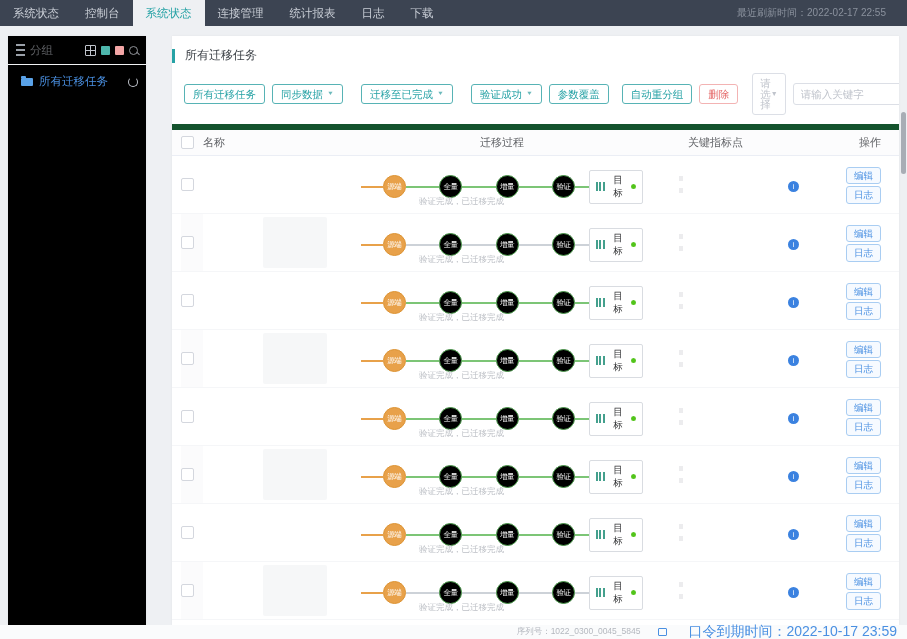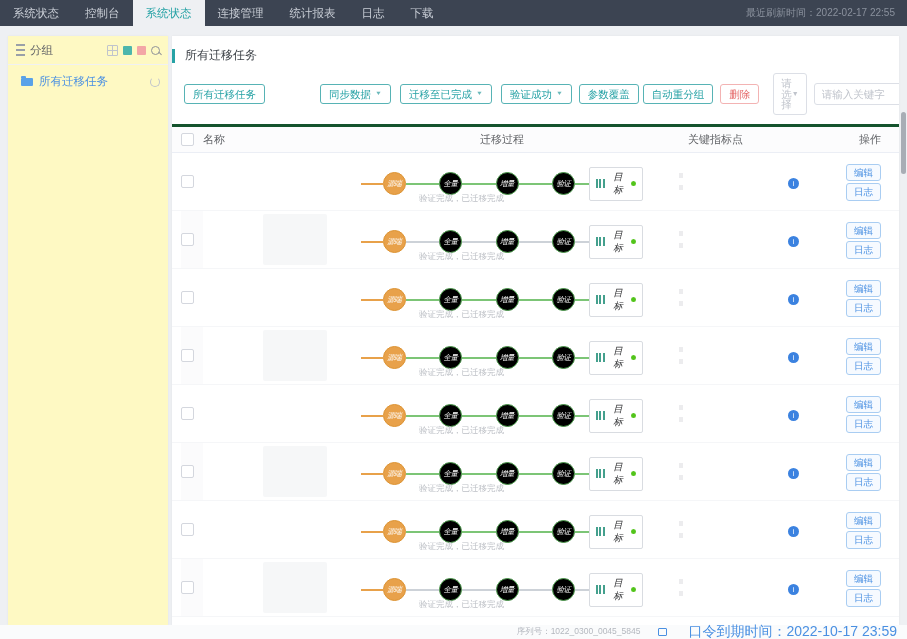--- a/index.html
+++ b/index.html
@@ -3,24 +3,24 @@
 <meta charset="utf-8">
 <style>
   html,body{margin:0;padding:0;}
   body{width:907px;height:639px;overflow:hidden;font-family:"Liberation Sans","DejaVu Sans",sans-serif;background:#eef0f3;position:relative;}
   .app{position:absolute;inset:0;}
 
   
   .topnav{position:absolute;left:0;top:0;right:0;height:26px;background:#3c4452;display:flex;align-items:stretch;}
   .nav-item{display:flex;align-items:center;padding:0 13px;font-size:11.5px;color:#c9ced6;cursor:pointer;}
   .nav-item.active{background:#eef0f3;color:#26a2a5;}
-  .nav-right{margin-left:auto;display:flex;align-items:center;padding-right:12px;font-size:10px;color:#8a919d;}
+  .nav-right{margin-left:auto;display:flex;align-items:center;padding-right:21px;font-size:10px;color:#8a919d;}
 
   
-  .sidebar{position:absolute;left:8px;top:36px;width:160px;height:589px;background:#fef9c3;box-shadow:0 0 2px rgba(0,0,0,.06);}
+  .sidebar{position:absolute;left:8px;top:36px;width:138px;height:589px;background:#000000;box-shadow:0 0 2px rgba(0,0,0,.06);}
   .side-head{height:28px;display:flex;align-items:center;padding:0 8px;border-bottom:1px solid #f0f1f3;}
   .side-head .ttl{font-size:11.5px;color:#606266;margin-left:5px;}
   .side-icons{margin-left:auto;display:flex;align-items:center;gap:5px;}
   .ic-sq{width:9px;height:9px;border-radius:1px;display:inline-block;}
   .ic-grid{border:1px solid #c0c4cc;background:linear-gradient(#c0c4cc,#c0c4cc) 50% 0/1px 100% no-repeat,linear-gradient(#c0c4cc,#c0c4cc) 0 50%/100% 1px no-repeat;}
   .ic-green{background:#4db6ac;}
   .ic-red{background:#f3a6a6;}
   .ic-mag{width:7px;height:7px;border:1.4px solid #909399;border-radius:50%;position:relative;display:inline-block;}
   .ic-mag::after{content:"";position:absolute;width:4px;height:1.4px;background:#909399;transform:rotate(45deg);right:-3px;bottom:-1px;}
   .ic-list{width:9px;height:8px;border-top:2px solid #9aa0a8;border-bottom:2px solid #9aa0a8;background:linear-gradient(#9aa0a8,#9aa0a8) 0 50%/100% 2px no-repeat;display:inline-block;}
@@ -40,37 +40,37 @@
   .btn{font-size:10.5px;padding:4px 8px;border:1px solid #57b3b5;color:#26a2a5;background:#fff;border-radius:3px;white-space:nowrap;cursor:pointer;display:inline-flex;align-items:center;gap:4px;line-height:1;}
   .btn .caret{font-size:7px;color:#6cb9bb;transform:scaleY(.8);}
   .btn.danger{border-color:#f3b3b3;color:#e56a6a;}
   .toolbar .spacer{flex:1;}
   .sel{display:inline-flex;align-items:center;justify-content:space-between;width:100px;font-size:10.5px;color:#c0c4cc;border:1px solid #dcdfe6;border-radius:3px;padding:4px 7px;background:#fff;cursor:pointer;line-height:1;}
   .sel .caret{font-size:7px;color:#c0c4cc;}
   .search-input{width:134px;font-size:10.5px;border:1px solid #dcdfe6;border-radius:3px;padding:4px 7px;color:#606266;outline:none;line-height:1;}
   .search-input::placeholder{color:#c0c4cc;}
 
   
-  .thead{display:flex;align-items:center;height:25px;border-top:3px solid #14532d;border-bottom:1px solid #ebeef5;background:#fcfcfd;padding-left:9px;font-size:11px;color:#606266;}
+  .thead{display:flex;align-items:center;height:25px;border-top:6px solid #14532d;border-bottom:1px solid #ebeef5;background:#fcfcfd;padding-left:9px;font-size:11px;color:#606266;}
   .col-cb{width:22px;display:flex;align-items:center;}
   .cb{width:11px;height:11px;border:1px solid #d4d7de;border-radius:2px;background:#fff;display:inline-block;cursor:pointer;}
   .col-name{width:158px;}
   .col-pipe{width:282px;text-align:center;}
   .col-metric{width:145px;text-align:center;}
   .col-info{width:24px;}
   .col-ops{flex:1;text-align:right;padding-right:18px;}
 
   .rows{position:relative;}
   .trow{display:flex;align-items:center;height:57px;border-bottom:1px solid #f5f6f8;padding-left:9px;}
   .trow .col-name{position:relative;height:100%;}
   .redact{position:absolute;left:60px;top:3px;width:64px;height:51px;background:#f6f7f8;border-radius:2px;}
   .trow.shade .col-cb{background:#fbfbfc;height:100%;display:flex;align-items:center;}
 
   .pipe-wrap{position:relative;height:57px;width:282px;}
-  .pipe{position:absolute;left:0;top:14px;display:flex;align-items:center;font-style:italic;}
+  .pipe{position:absolute;left:0;top:14px;display:flex;align-items:center;}
   .lead{width:22px;height:2px;background:#e8a14a;}
   .conn{width:34px;height:2px;}
   .conn.last{width:14px;}
   .conn.green{background:#7cc576;}
   .conn.gray{background:#cdd2d8;}
   .node{width:21px;height:21px;border-radius:50%;color:#fff;font-size:7.5px;display:flex;align-items:center;justify-content:center;letter-spacing:-.5px;flex:none;}
   .node.orange{background:#e8a14a;border:1px solid #dd9434;}
   .node.green{background:#000000;border:1px solid #4d9d4d;}
   .target{display:inline-flex;align-items:center;gap:4px;border:1px solid #d9dce1;border-radius:2px;background:#fff;padding:3px 6px;}
   .bars{display:inline-flex;gap:1.5px;}
@@ -134,35 +134,35 @@
   </div>
 
   <div class="main">
     <div class="panel-title">
       <span class="accent"></span>
       <span class="txt">所有迁移任务</span>
     </div>
 
     <div class="toolbar">
       <button class="btn">所有迁移任务</button>
-      <span id="tb-dropdowns" style="display:inline-flex;gap:9px;margin-left:48px;">
+      <span id="tb-dropdowns" style="display:inline-flex;gap:18px;">
           <button class="btn">
             <span>同步数据</span>
             <span class="caret">▼</span>
           </button>
           <button class="btn">
             <span>迁移至已完成</span>
             <span class="caret">▼</span>
           </button>
           <button class="btn">
             <span>验证成功</span>
             <span class="caret">▼</span>
           </button>
         </span>
-      <span id="tb-actions" style="display:inline-flex;gap:4px;">
+      <span id="tb-actions" style="display:inline-flex;gap:13px;">
           <button class="btn">参数覆盖</button>
           <button class="btn">自动重分组</button>
         </span>
       <button class="btn danger">删除</button>
       <span class="spacer"></span>
       <span class="sel">
         <span>请选择</span>
         <span class="caret">▼</span>
       </span>
       <input class="search-input" placeholder="请输入关键字" style="">

